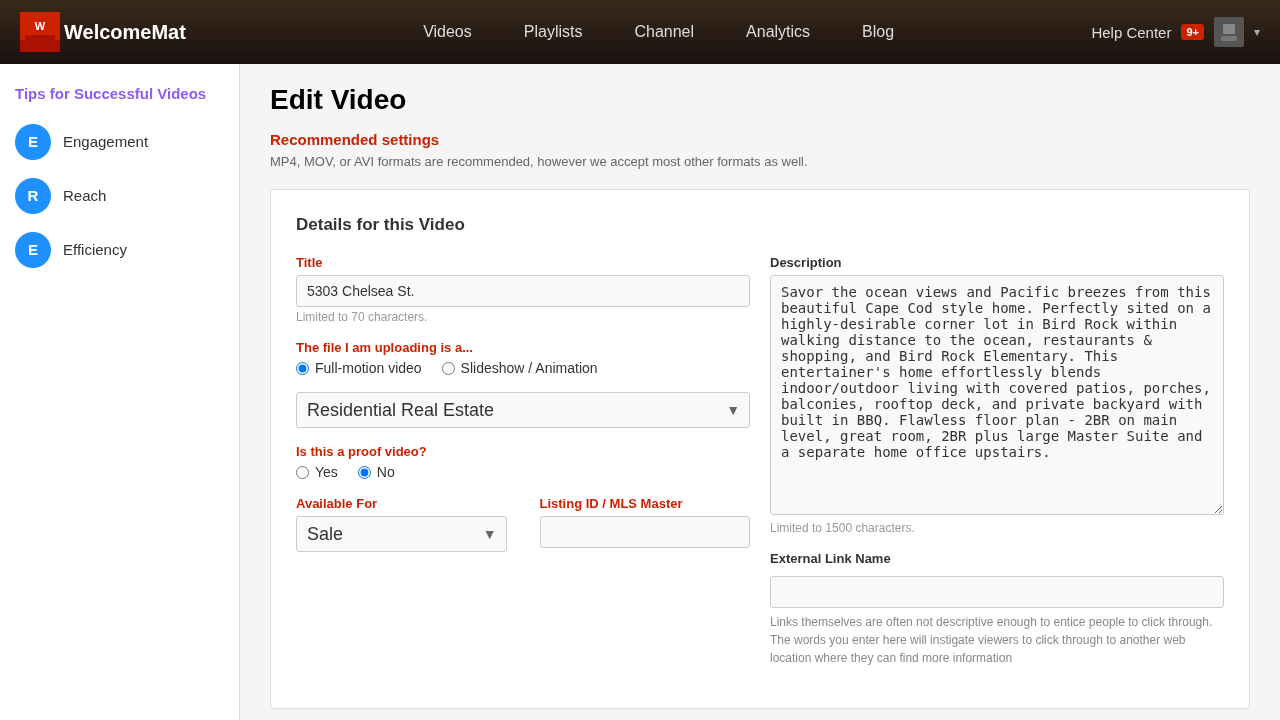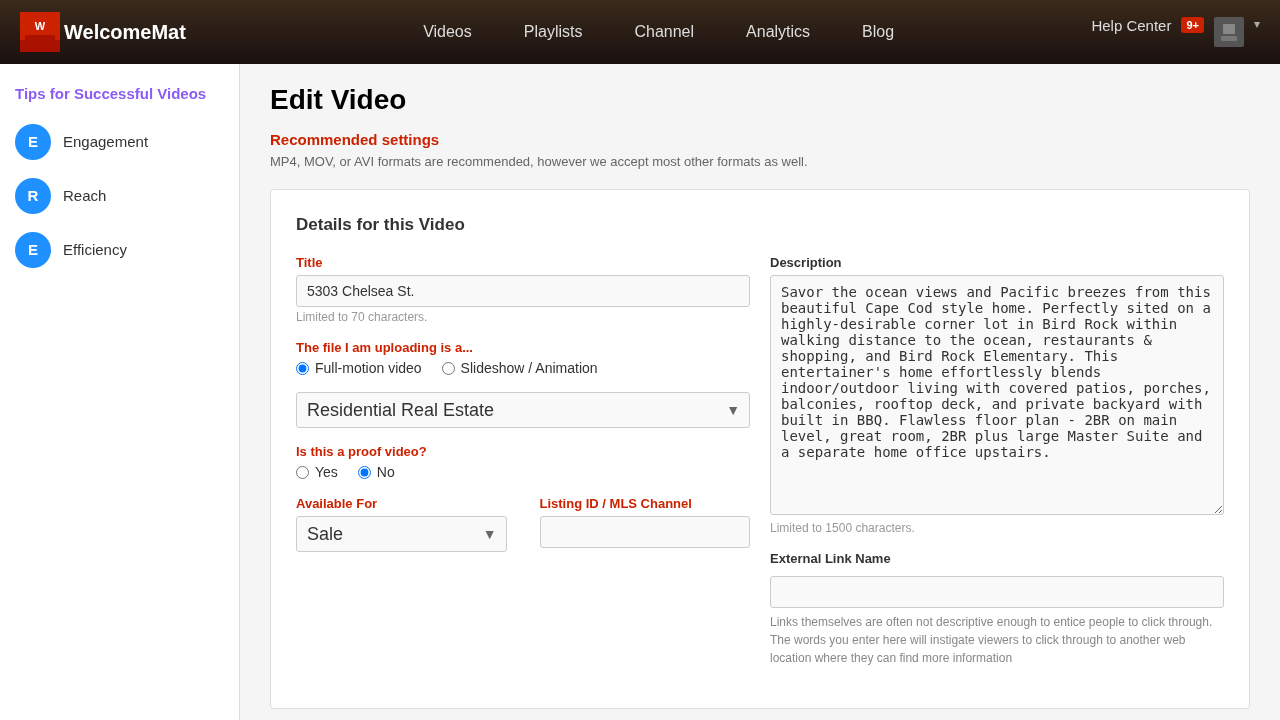--- a/index.html
+++ b/index.html
@@ -52,21 +52,21 @@
       justify-content: center;
     }
     .header-nav a {
       color: #ddd;
       text-decoration: none;
       font-size: 16px;
       padding: 0 4px;
     }
     .header-right {
       display: flex;
-      align-items: flex-start;
+      align-items: center;
       gap: 10px;
     }
     .help-center {
       color: #ddd;
       font-size: 15px;
       text-decoration: none;
     }
     .notif-badge {
       background: #cc2200;
       color: white;
@@ -418,21 +418,21 @@
               <div class="select-wrapper">
                 <select class="form-select">
                   <option>Sale</option>
                   <option>Rent</option>
                   <option>Sold</option>
                 </select>
                 <span class="select-arrow">▼</span>
               </div>
             </div>
             <div class="form-group">
-              <label class="form-label">Listing ID / MLS Channel</label>
+              <label class="form-label">Listing ID / MLS Master</label>
               <input class="form-input" type="text" style="">
             </div>
           </div>
 
         </div>
 
         <div class="form-right">
 
           <div class="form-group">
             <label class="form-label-dark">Description</label>

